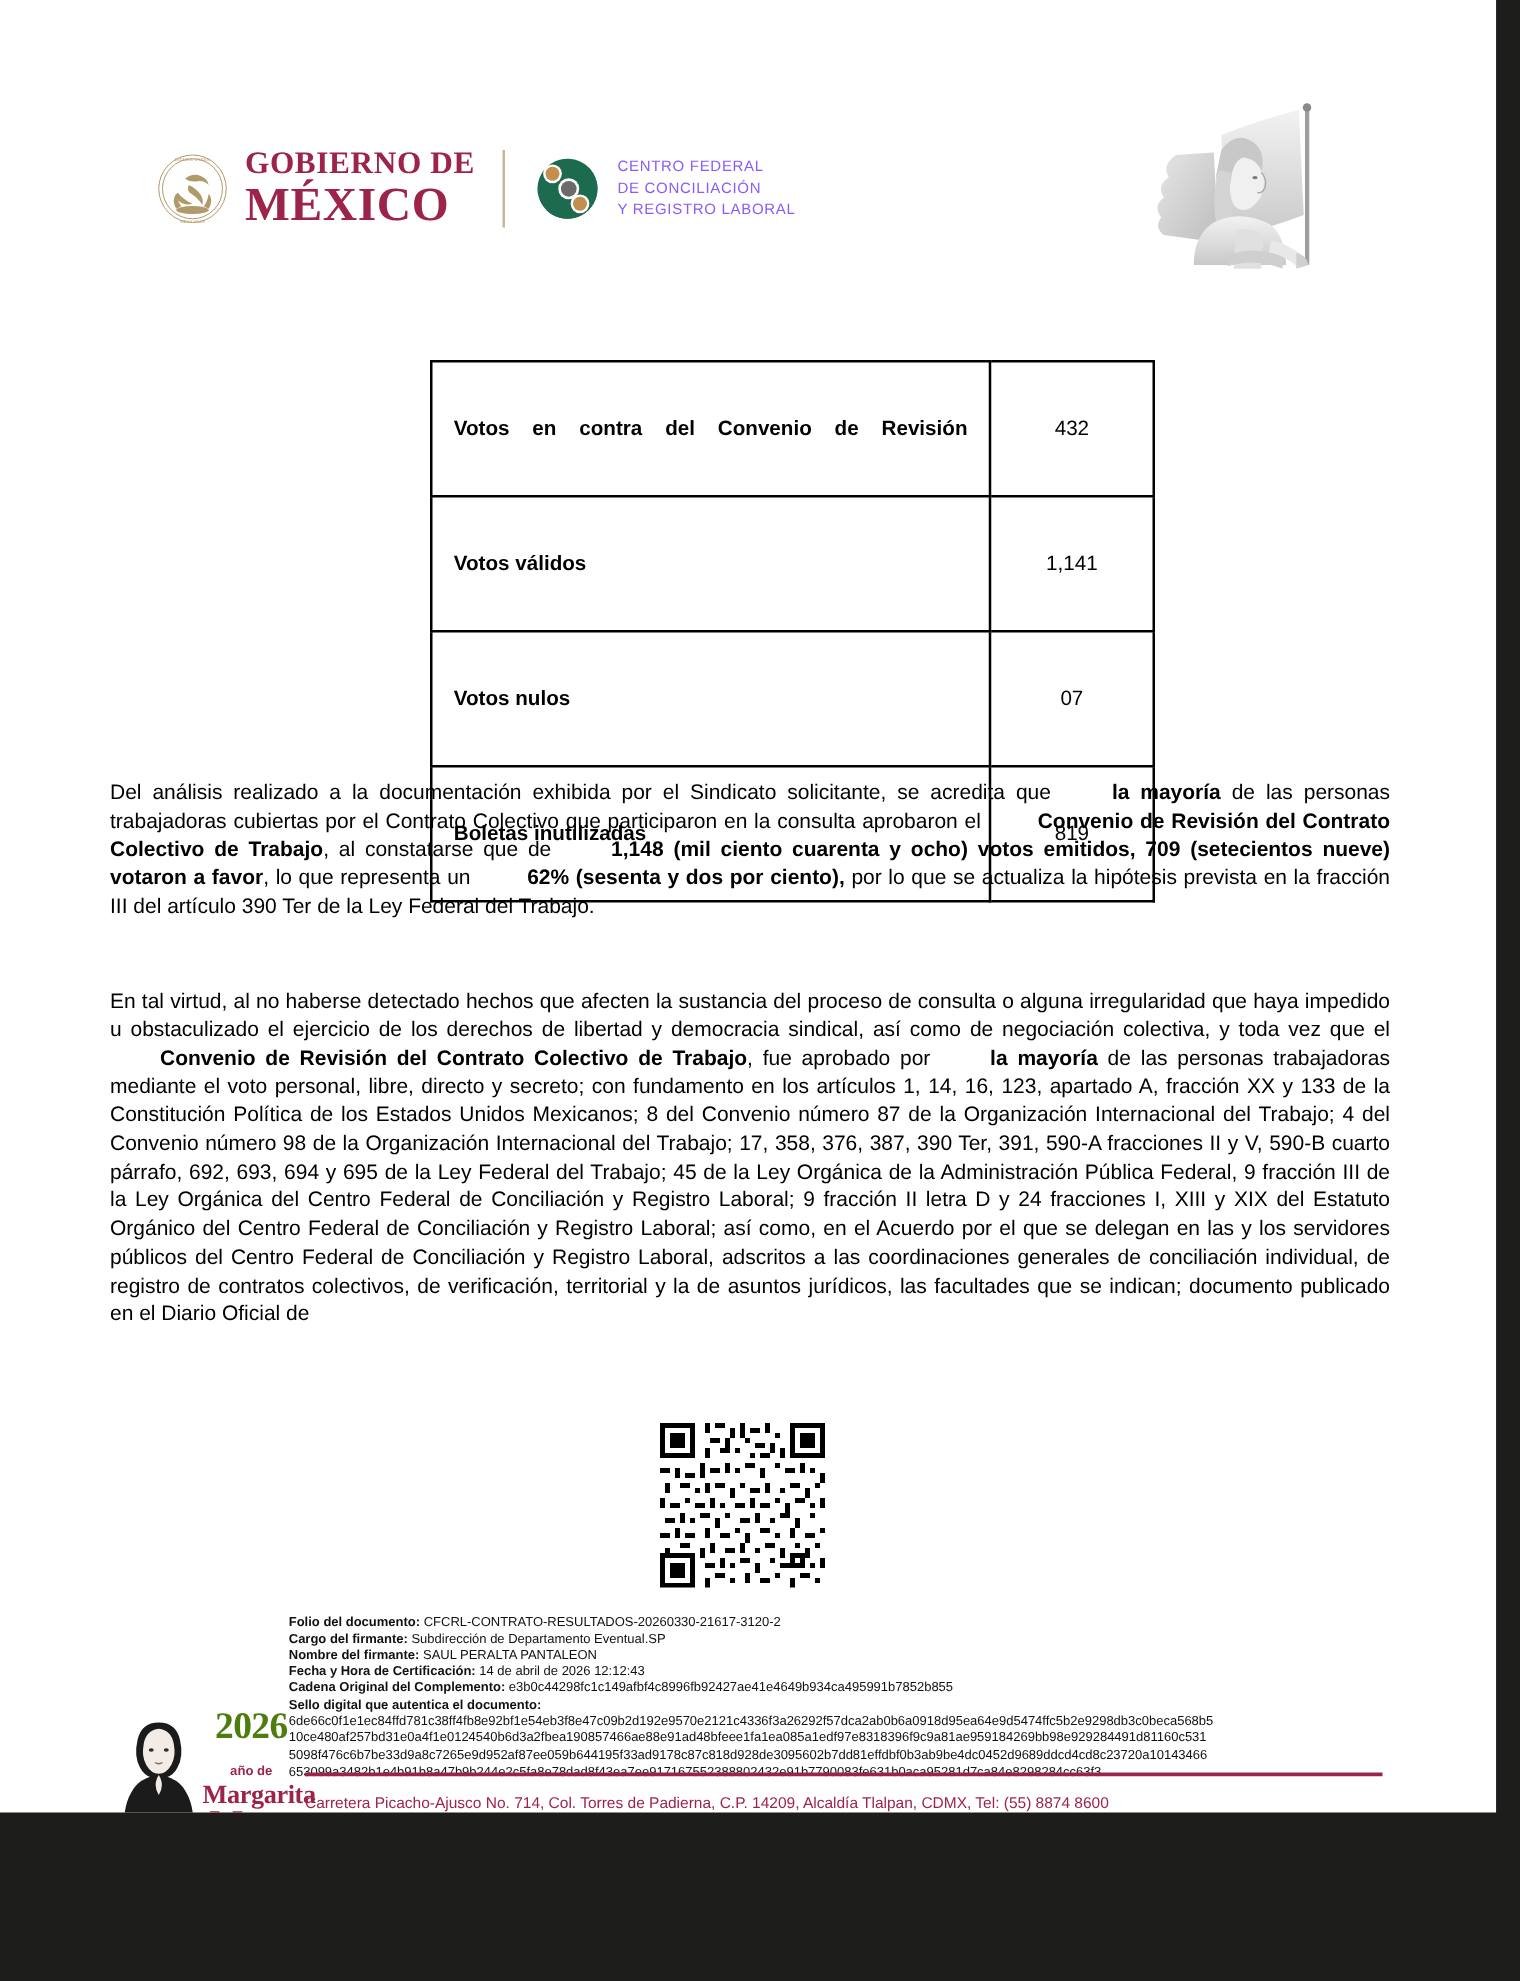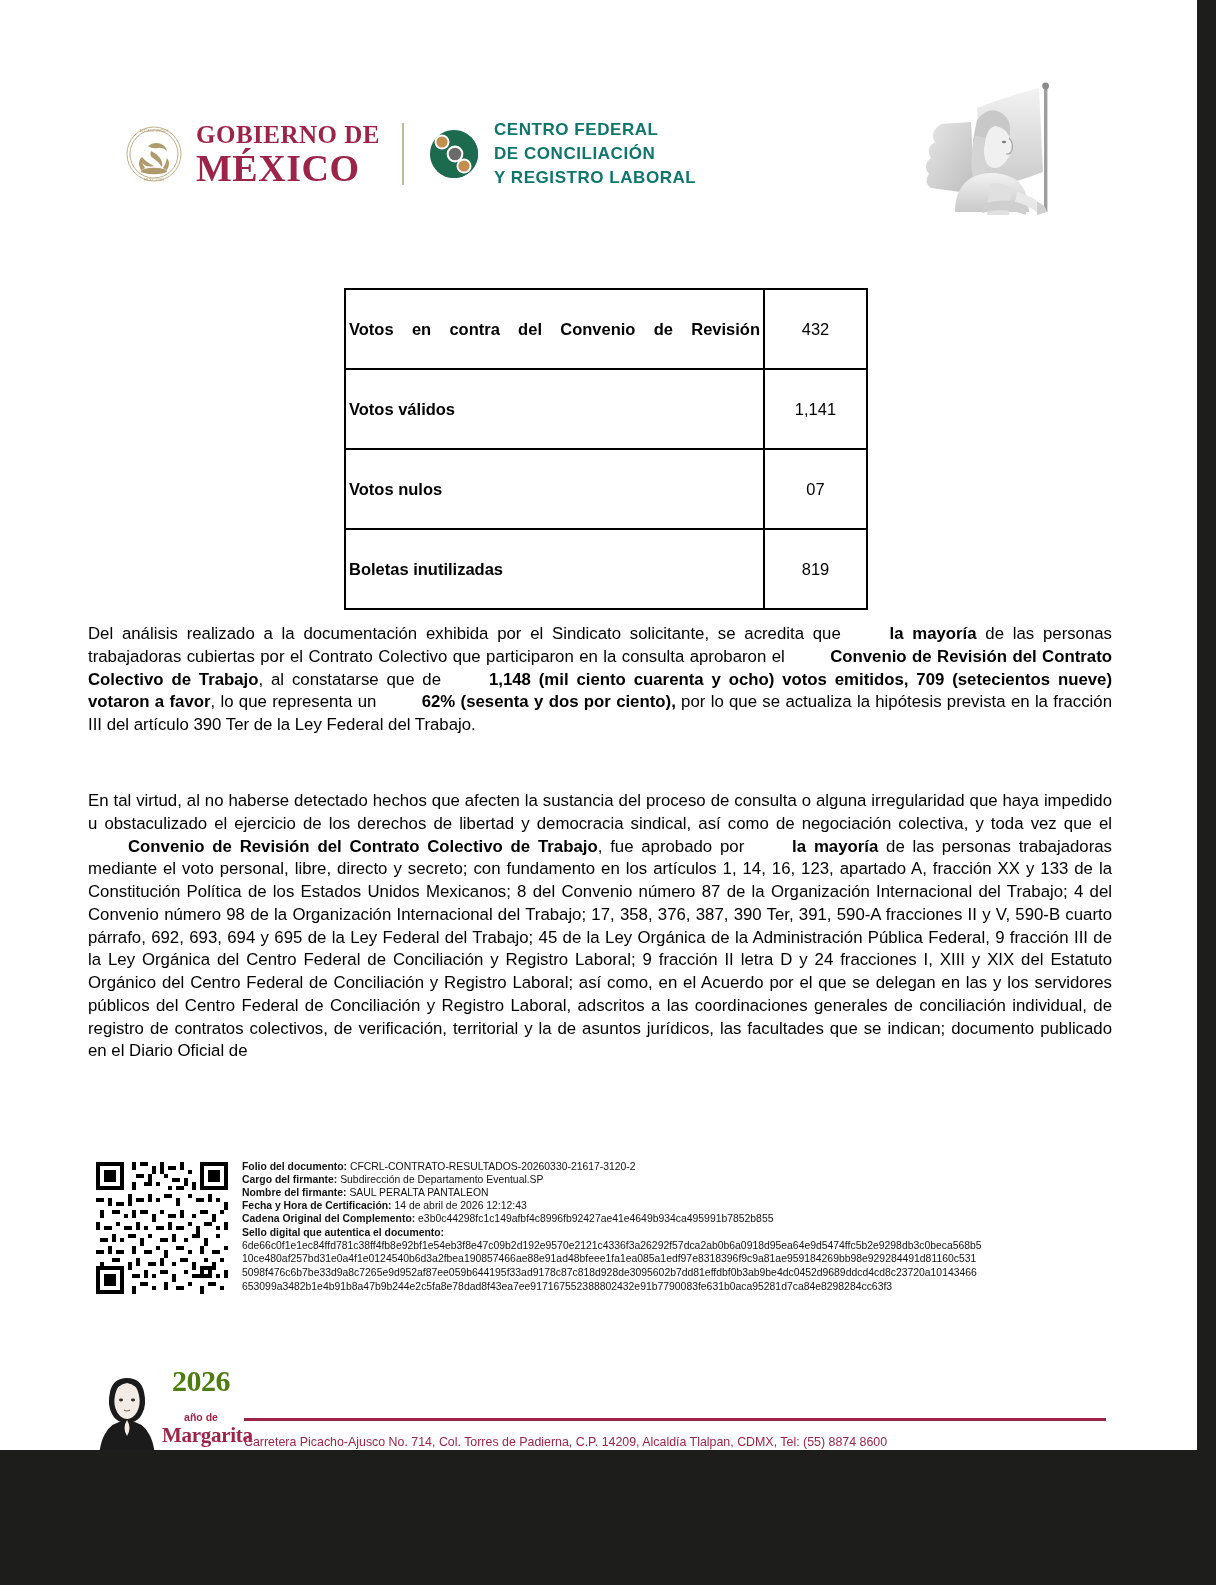--- a/index.html
+++ b/index.html
@@ -69,23 +69,23 @@
     background: #c6b896;
     margin-right: 24px;
   }
   .cfcrl-logo {
     width: 52px;
     height: 52px;
     margin-right: 14px;
     flex: 0 0 auto;
   }
   .cfcrl-text {
-    font-size: 17px;
-    font-weight: bold;
-    color: #0f766e;
+    font-size: 12px;
+    font-weight: normal;
+    color: #8b5cf6;
     line-height: 1.42;
     letter-spacing: 0.55px;
   }
 
   .flag-art {
     position: absolute;
     left: 905px;
     top: 80px;
     width: 165px;
     height: 135px;
@@ -95,21 +95,21 @@
   .vote-table {
     position: absolute;
     left: 344px;
     top: 288px;
     width: 506px;
     border-collapse: collapse;
     table-layout: fixed;
   }
   .vote-table td {
     border: 2.5px solid #000;
-    padding: 3px;
+    padding: 17px;
     vertical-align: middle;
   }
   .vt-label {
     width: 411px;
     font-size: 16.5px;
     font-weight: bold;
     color: #000;
     text-align: justify;
     text-align-last: justify;
     line-height: 1.22;
@@ -142,21 +142,22 @@
   #para2 { top: 790px; }
   .body-text b { font-weight: bold; padding-left: 40px; }
 
   
   .cert-block {
     position: absolute;
     left: 96px;
     top: 1138px;
     width: 1010px;
     display: flex;
-    align-items: flex-end;
+    align-items: center;
+    flex-direction: column;
   }
   .qr {
     width: 132px;
     height: 132px;
     flex: 0 0 auto;
     margin-right: 14px;
   }
   .cert-lines {
     font-size: 10.4px;
     line-height: 1.26;

